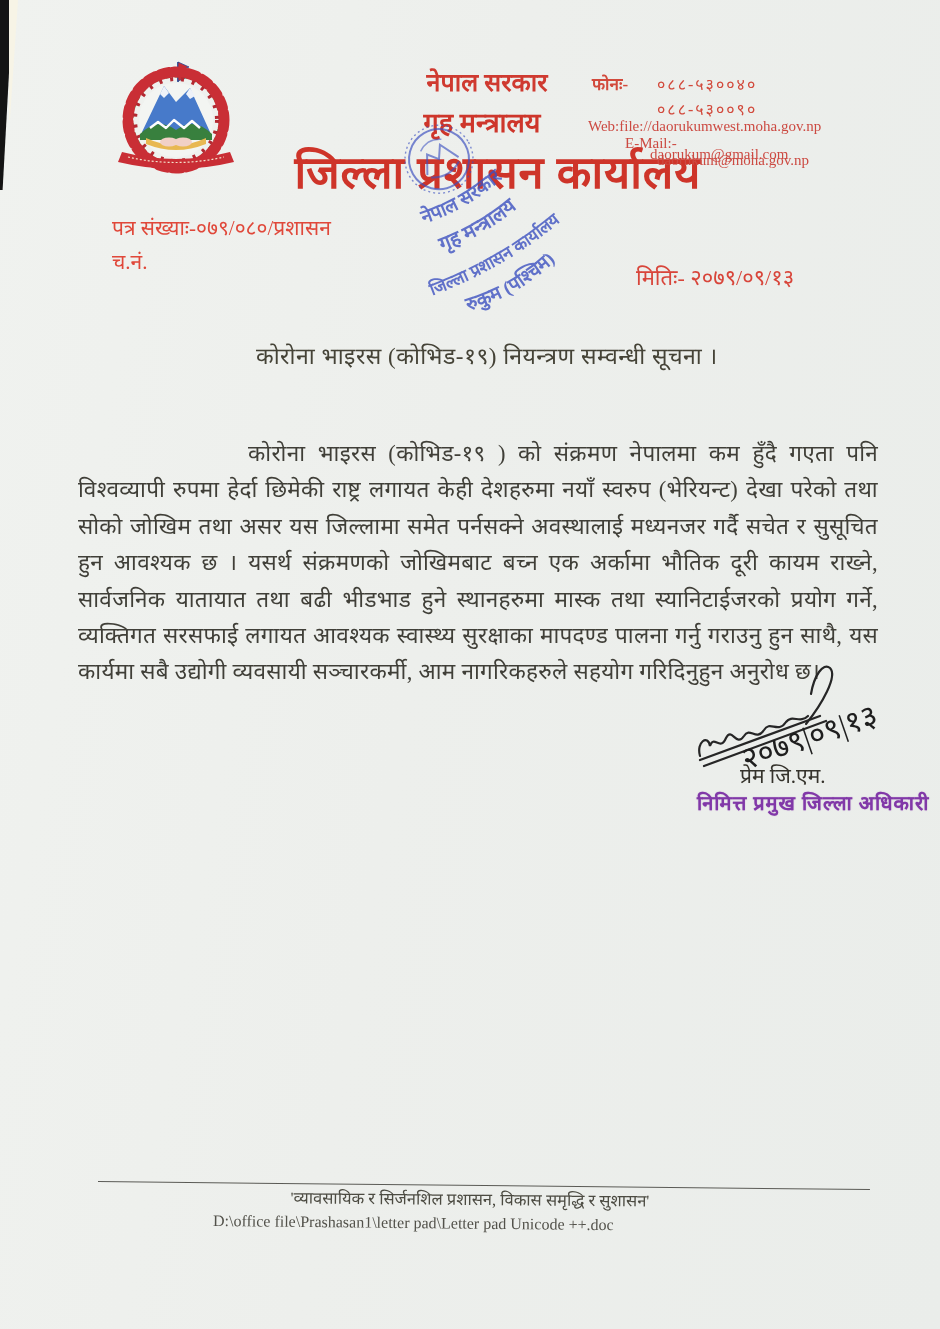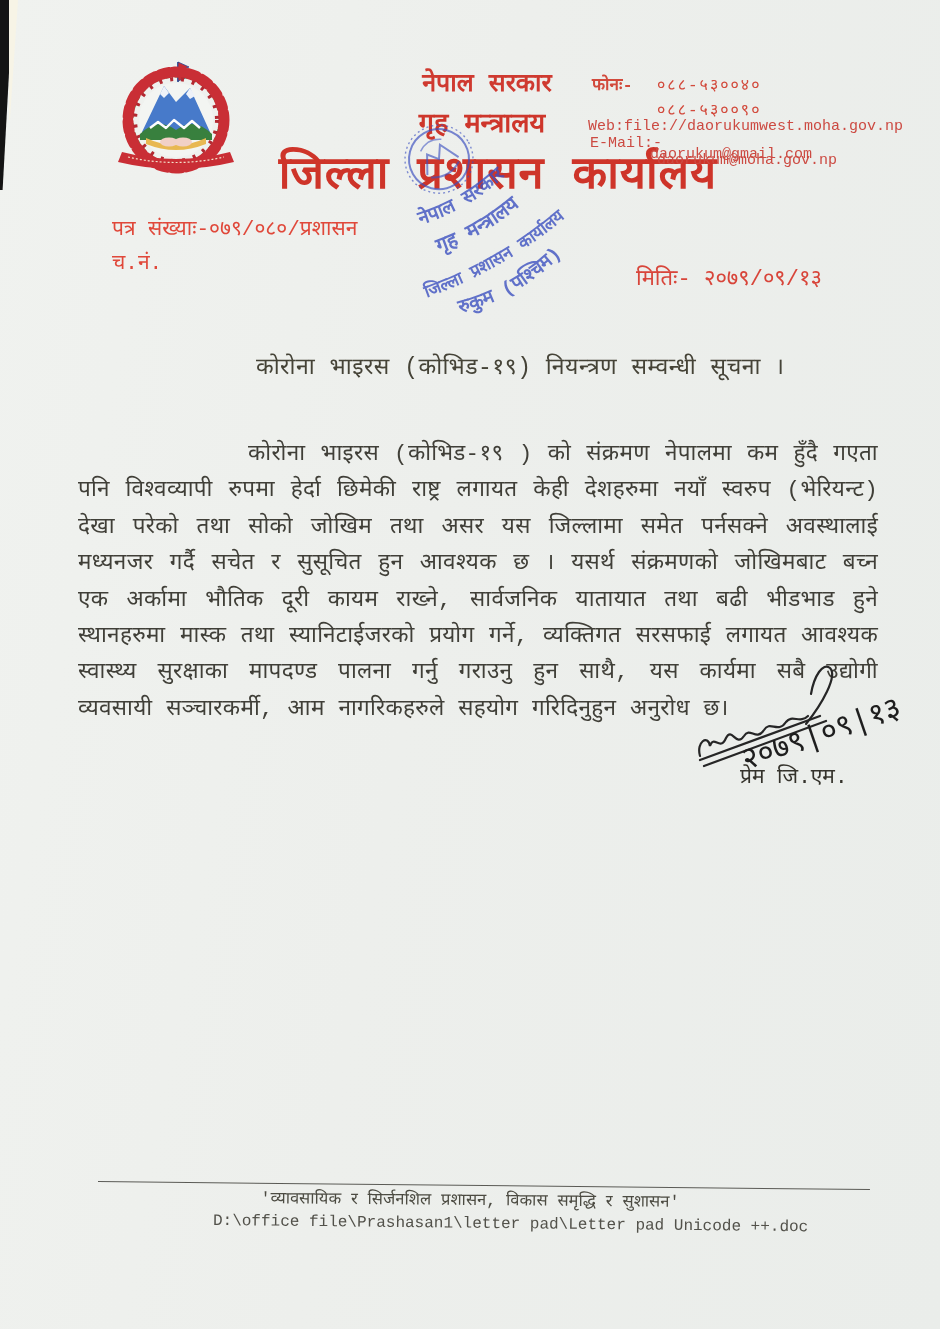--- a/index.html
+++ b/index.html
@@ -1,20 +1,20 @@
 <!DOCTYPE html>
 <html><head>
 <meta charset="utf-8">
 <style>
   * { margin:0; padding:0; box-sizing:border-box; }
   html,body { background:#cfd2cf; }
   .page {
     position:relative; width:940px; height:1329px; overflow:hidden;
     background:linear-gradient(100deg,#f0f2ef 0%,#edefec 45%,#eaedea 100%);
-    font-family:Liberation Mono, monospace;
+    font-family:Liberation Serif, serif;
   }
   
   .edge-dark { position:absolute; left:0; top:0; width:13px; height:190px;
     background:#141414; clip-path:polygon(0 0,100% 0,20% 100%,0 100%); }
   .edge-cream { position:absolute; left:9px; top:0; width:9px; height:120px;
     background:#f7f4e6; clip-path:polygon(0 0,100% 0,10% 100%,0 100%); }
 
   .abs { position:absolute; }
 
   
@@ -23,32 +23,32 @@
   .ministry   { left:392px; top:103px; width:180px; text-align:center;
                 font-size:27px; font-weight:700; color:#ce362b; }
   .office-ttl { left:238px; top:140px; width:520px; text-align:center;
                 font-size:45px; font-weight:700; color:#ce3429; letter-spacing:1px; }
 
   .contact { font-size:16px; color:#d24a3c; }
   .phone-label { left:592px; top:72px;  font-size:17px; font-weight:700; }
   .phone1      { left:657px; top:73px;  letter-spacing:2px; }
   .phone2      { left:657px; top:98px;  letter-spacing:2px;text-align:center; }
   .web-line    { left:588px; top:118px; font-size:15px; color:#cc4a42; }
-  .email-label { left:590px; top:135px; font-size:15px; color:#cc4a42; }
+  .email-label { left:625px; top:135px; font-size:15px; color:#cc4a42; }
   .email1      { left:650px; top:135px; font-size:15px; color:#cc4a42;margin-top:11px; }
   .email2      { left:657px; top:152px; font-size:15px; color:#cc4a42; }
 
   
   .ref-no { left:112px; top:213px; font-size:21px; color:#e0483a; }
   .ch-no  { left:112px; top:247px; font-size:21px; color:#e0483a; }
   .place  { left:636px; top:227px; font-size:22px; color:#d8453a; }
   .date   { left:636px; top:261px; font-size:22px; color:#d8453a; }
 
   
-  .subject { left:256px; top:349px; font-size:23px; color:#454337; letter-spacing:.5px; }
+  .subject { left:256px; top:339px; font-size:23px; color:#454337; letter-spacing:.5px; }
   .body-par { left:78px; top:412px; width:800px; font-size:22.5px; line-height:36.4px;
     color:#403f38; text-align:justify; text-indent:170px; letter-spacing:.3px;margin-top:24px; }
 
   
   .sig-svg { left:688px; top:660px; }
   .sig-name { left:740px; top:761px; font-size:21px; color:#35332c; }
   .sig-desig { left:697px; top:789px; font-size:20px; font-weight:700; color:#8138a8;
     letter-spacing:1px; text-shadow:0 0 1px rgba(129,56,168,.55); }
 
   
@@ -150,18 +150,19 @@
   <svg class="sig-svg abs" width="212" height="122" viewBox="0 0 212 122">
     <g stroke="#262626" stroke-width="2.2" fill="none" stroke-linecap="round">
       <path d="M118,64 C134,44 150,16 142,8 C135,2 126,16 123,34"></path>
       <path d="M12,96 C8,82 20,74 22,86 C26,74 32,92 38,78 C44,66 48,88 56,76 C62,66 68,82 76,70 C82,60 90,74 98,62 C104,54 112,64 120,56"></path>
       <path d="M132,56 L12,100"></path>
       <path d="M138,61 L16,106"></path>
     </g>
     <text x="58" y="110" transform="rotate(-19 58 110)" font-size="31" fill="#1e1e1e">२०७९|०९|१३</text>
   </svg>
   <div class="abs sig-name">प्रेम जि.एम.</div>
+  <div class="abs sig-desig">निमित्त प्रमुख जिल्ला अधिकारी</div>
 
   <div class="abs footer-line"></div>
   <div class="abs footer-slogan">'व्यावसायिक र सिर्जनशिल  प्रशासन, विकास समृद्धि र सुशासन'</div>
   <div class="abs footer-path">D:\office file\Prashasan1\letter pad\Letter pad Unicode ++.doc</div>
 
 </div>
 
 </body></html>

